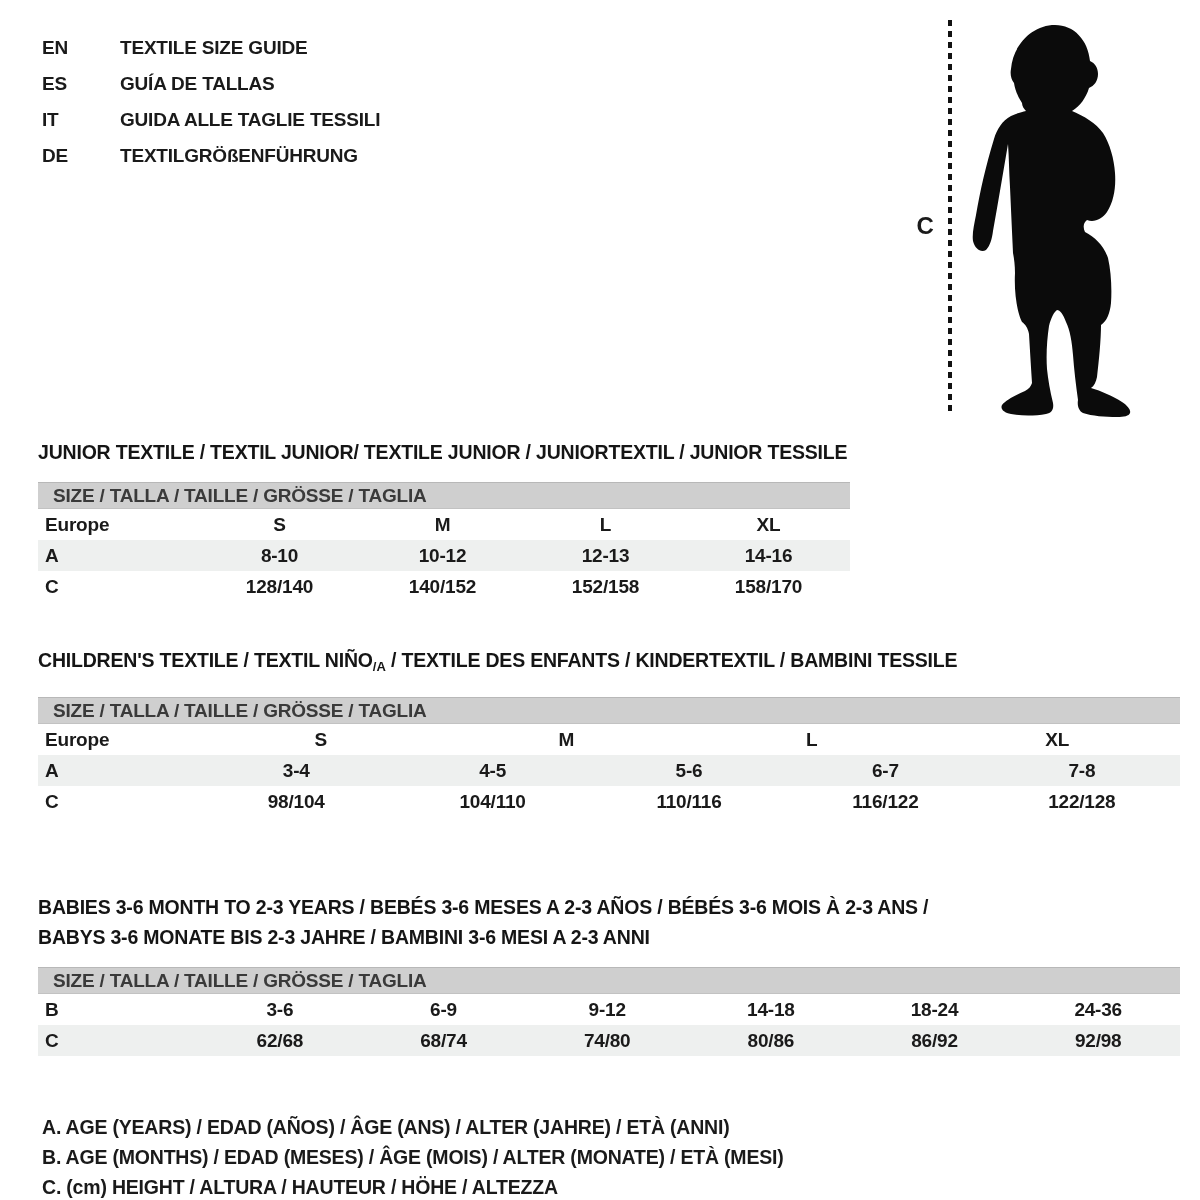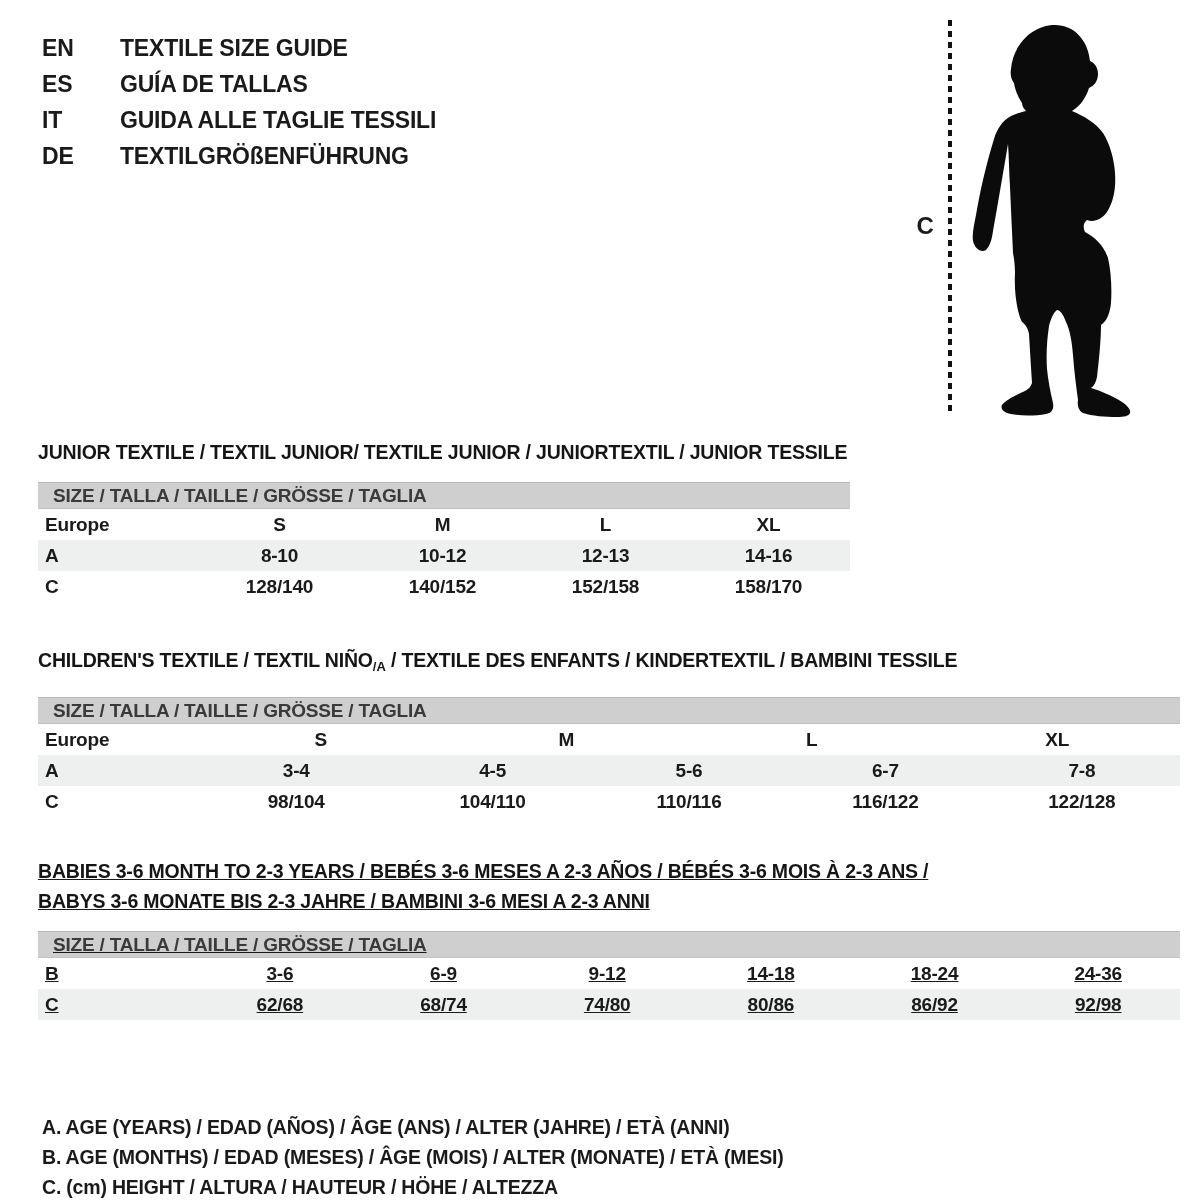--- a/index.html
+++ b/index.html
@@ -3,35 +3,35 @@
 <meta charset="utf-8">
 <style>
   html,body{margin:0;padding:0;background:#ffffff;}
   #root{
     position:relative;width:1200px;height:1200px;background:#ffffff;overflow:hidden;
     font-family:"Liberation Sans","DejaVu Sans",sans-serif;font-weight:bold;color:#1a1a1a;
     letter-spacing:-0.2px;
   }
   
   .langs{position:absolute;left:42px;top:30px;}
-  .lang-row{display:flex;line-height:36px;font-size:23px;}
+  .lang-row{display:flex;line-height:36px;font-size:19px;}
   .lang-code{width:78px;}
   
   .dash-line{
     position:absolute;left:948px;top:20px;width:4px;height:396px;
     background:repeating-linear-gradient(180deg,#121212 0 6px,transparent 6px 11px);
   }
   .c-label{position:absolute;left:908px;top:212px;width:34px;text-align:center;font-size:24px;}
   .silhouette{position:absolute;left:968px;top:16px;}
   .silhouette path{fill:#0b0b0b;}
   
   .sec{position:absolute;left:38px;}
   .sec-junior{top:437px;width:812px;}
   .sec-children{top:645px;width:1142px;}
-  .sec-babies{top:856px;width:1142px;text-decoration:underline;}
+  .sec-babies{top:892px;width:1142px;}
   .sec-title{font-size:19.5px;line-height:30px;margin-bottom:15px;color:#151515;}
   .sub{font-size:13px;vertical-align:-4px;letter-spacing:0;}
   .size-bar{
     height:27px;line-height:26px;background:#cfcfcf;border-top:1px solid #b8b8b8;
     border-bottom:1px solid #c2c2c2;box-sizing:border-box;
     padding-left:15px;font-size:19px;color:#3a3a3a;
   }
   .trow{display:flex;height:31px;line-height:31px;font-size:19px;}
   .rows .trow:nth-child(even){background:#eef0ef;}
   .tlabel{width:160px;padding-left:7px;box-sizing:border-box;}

